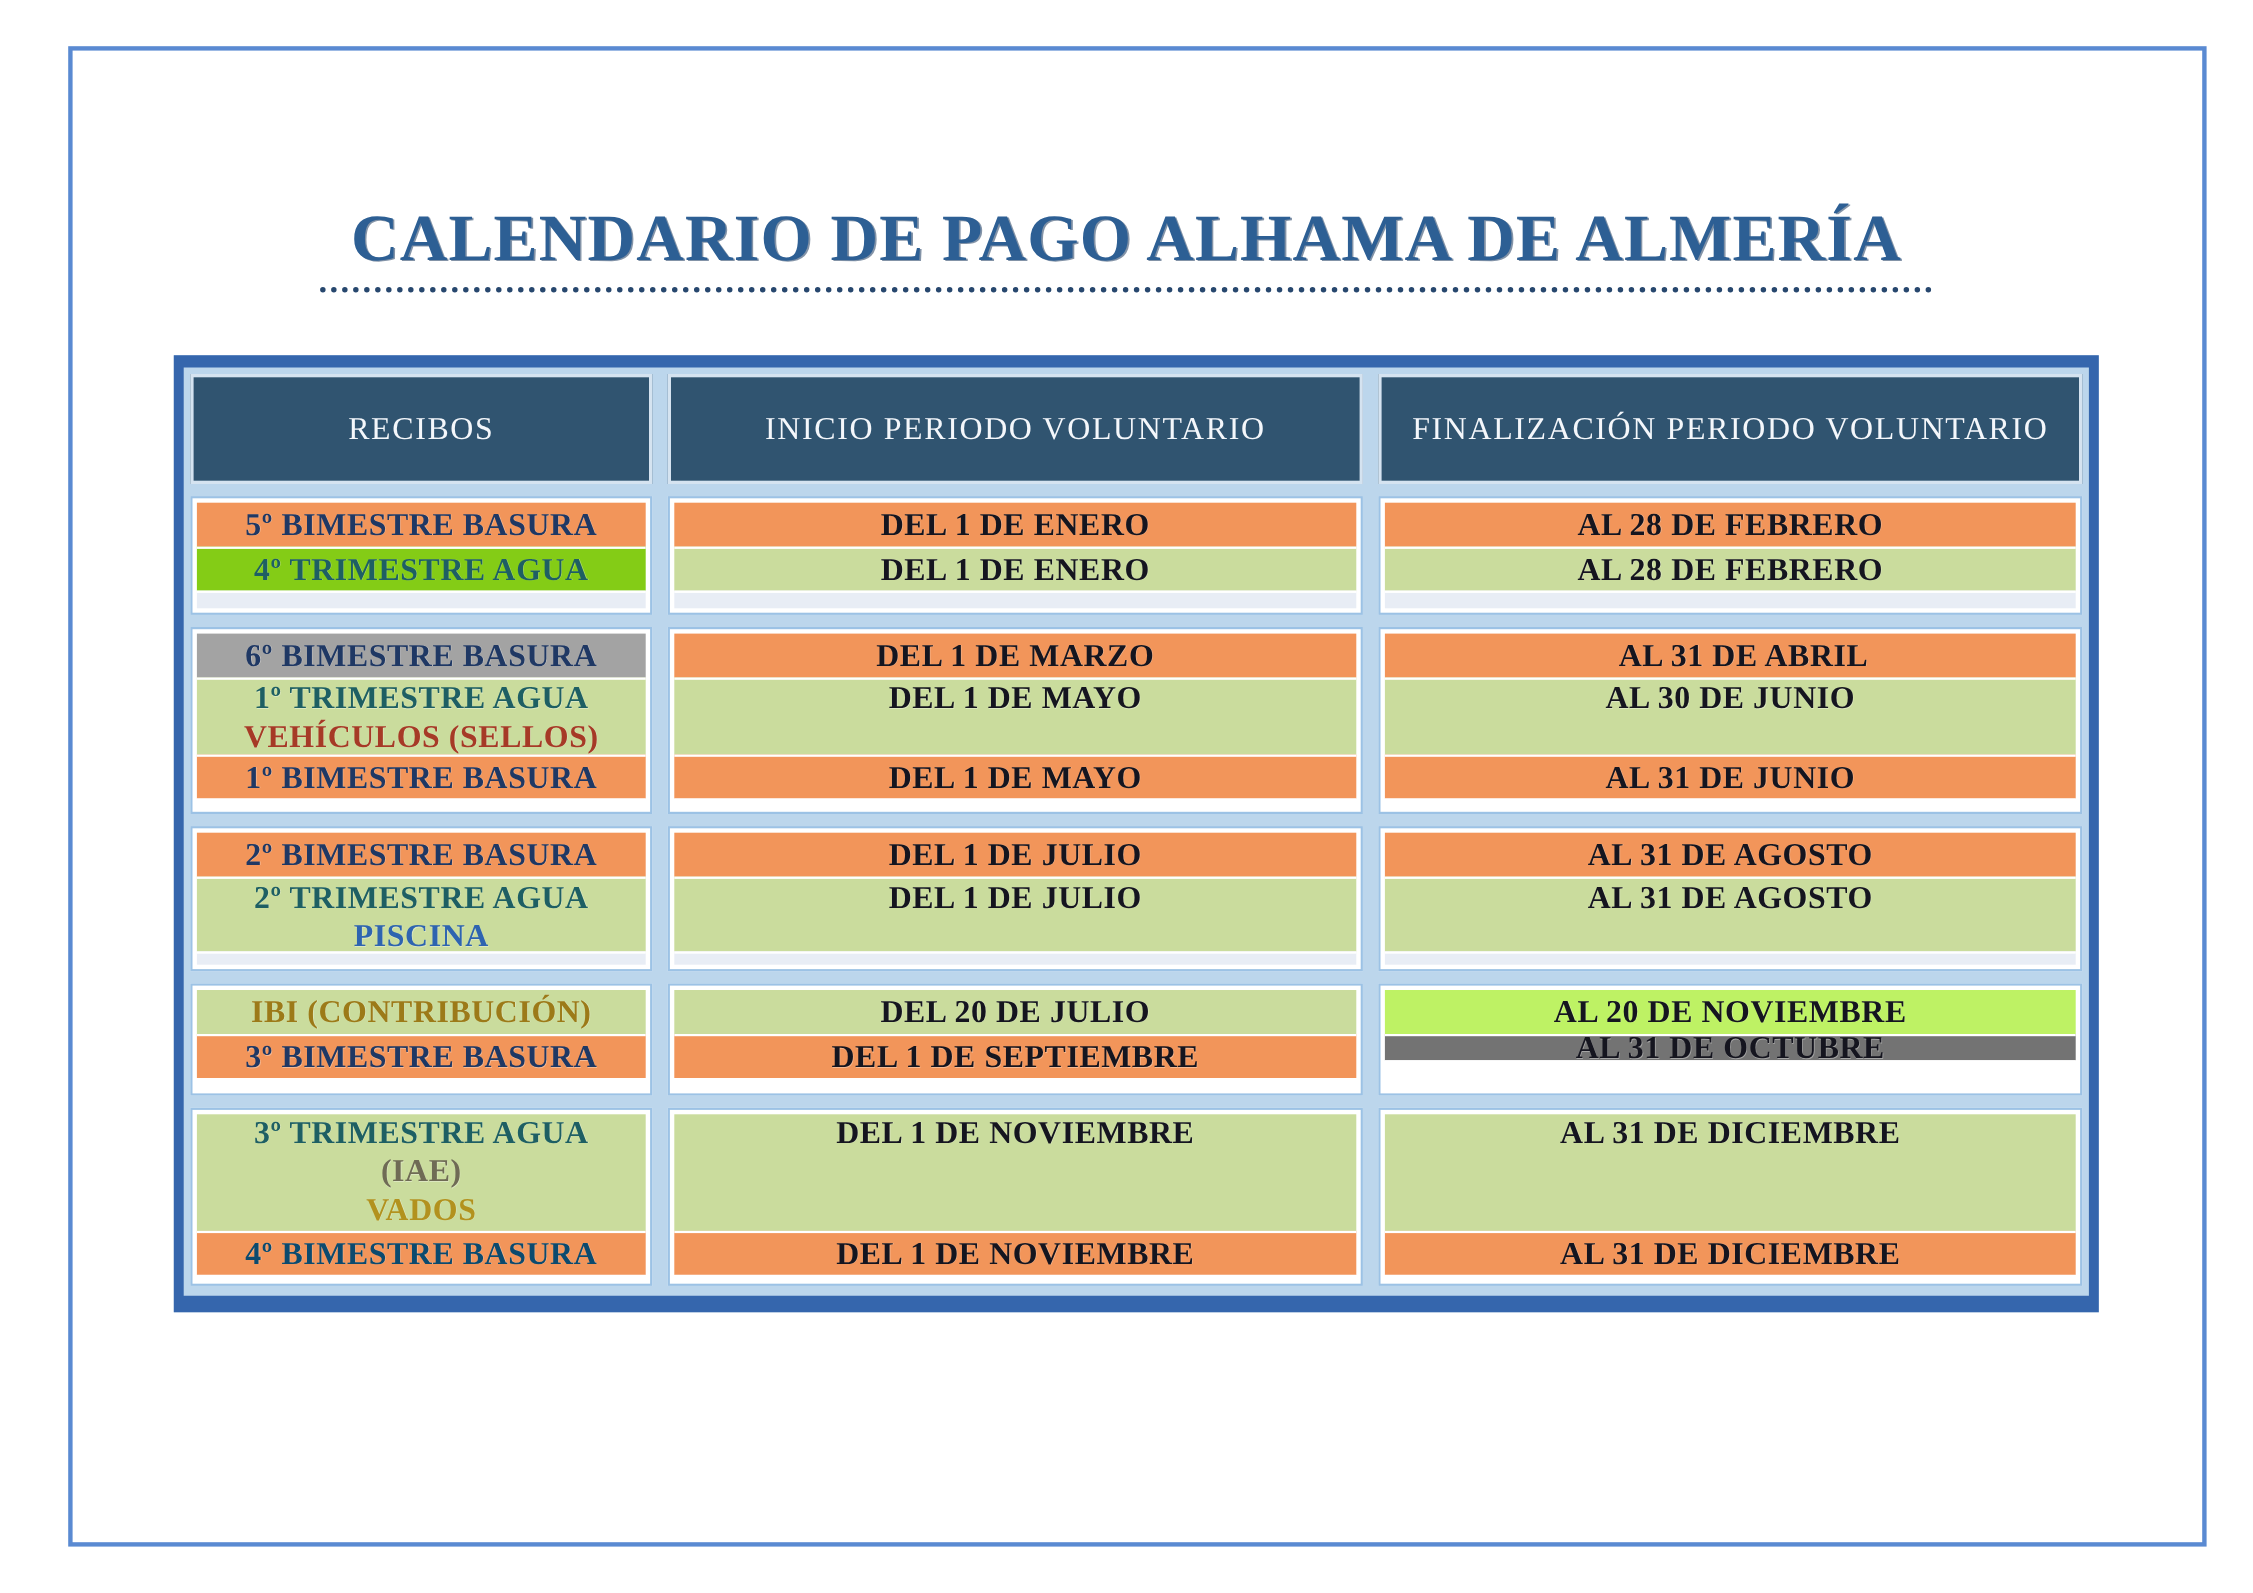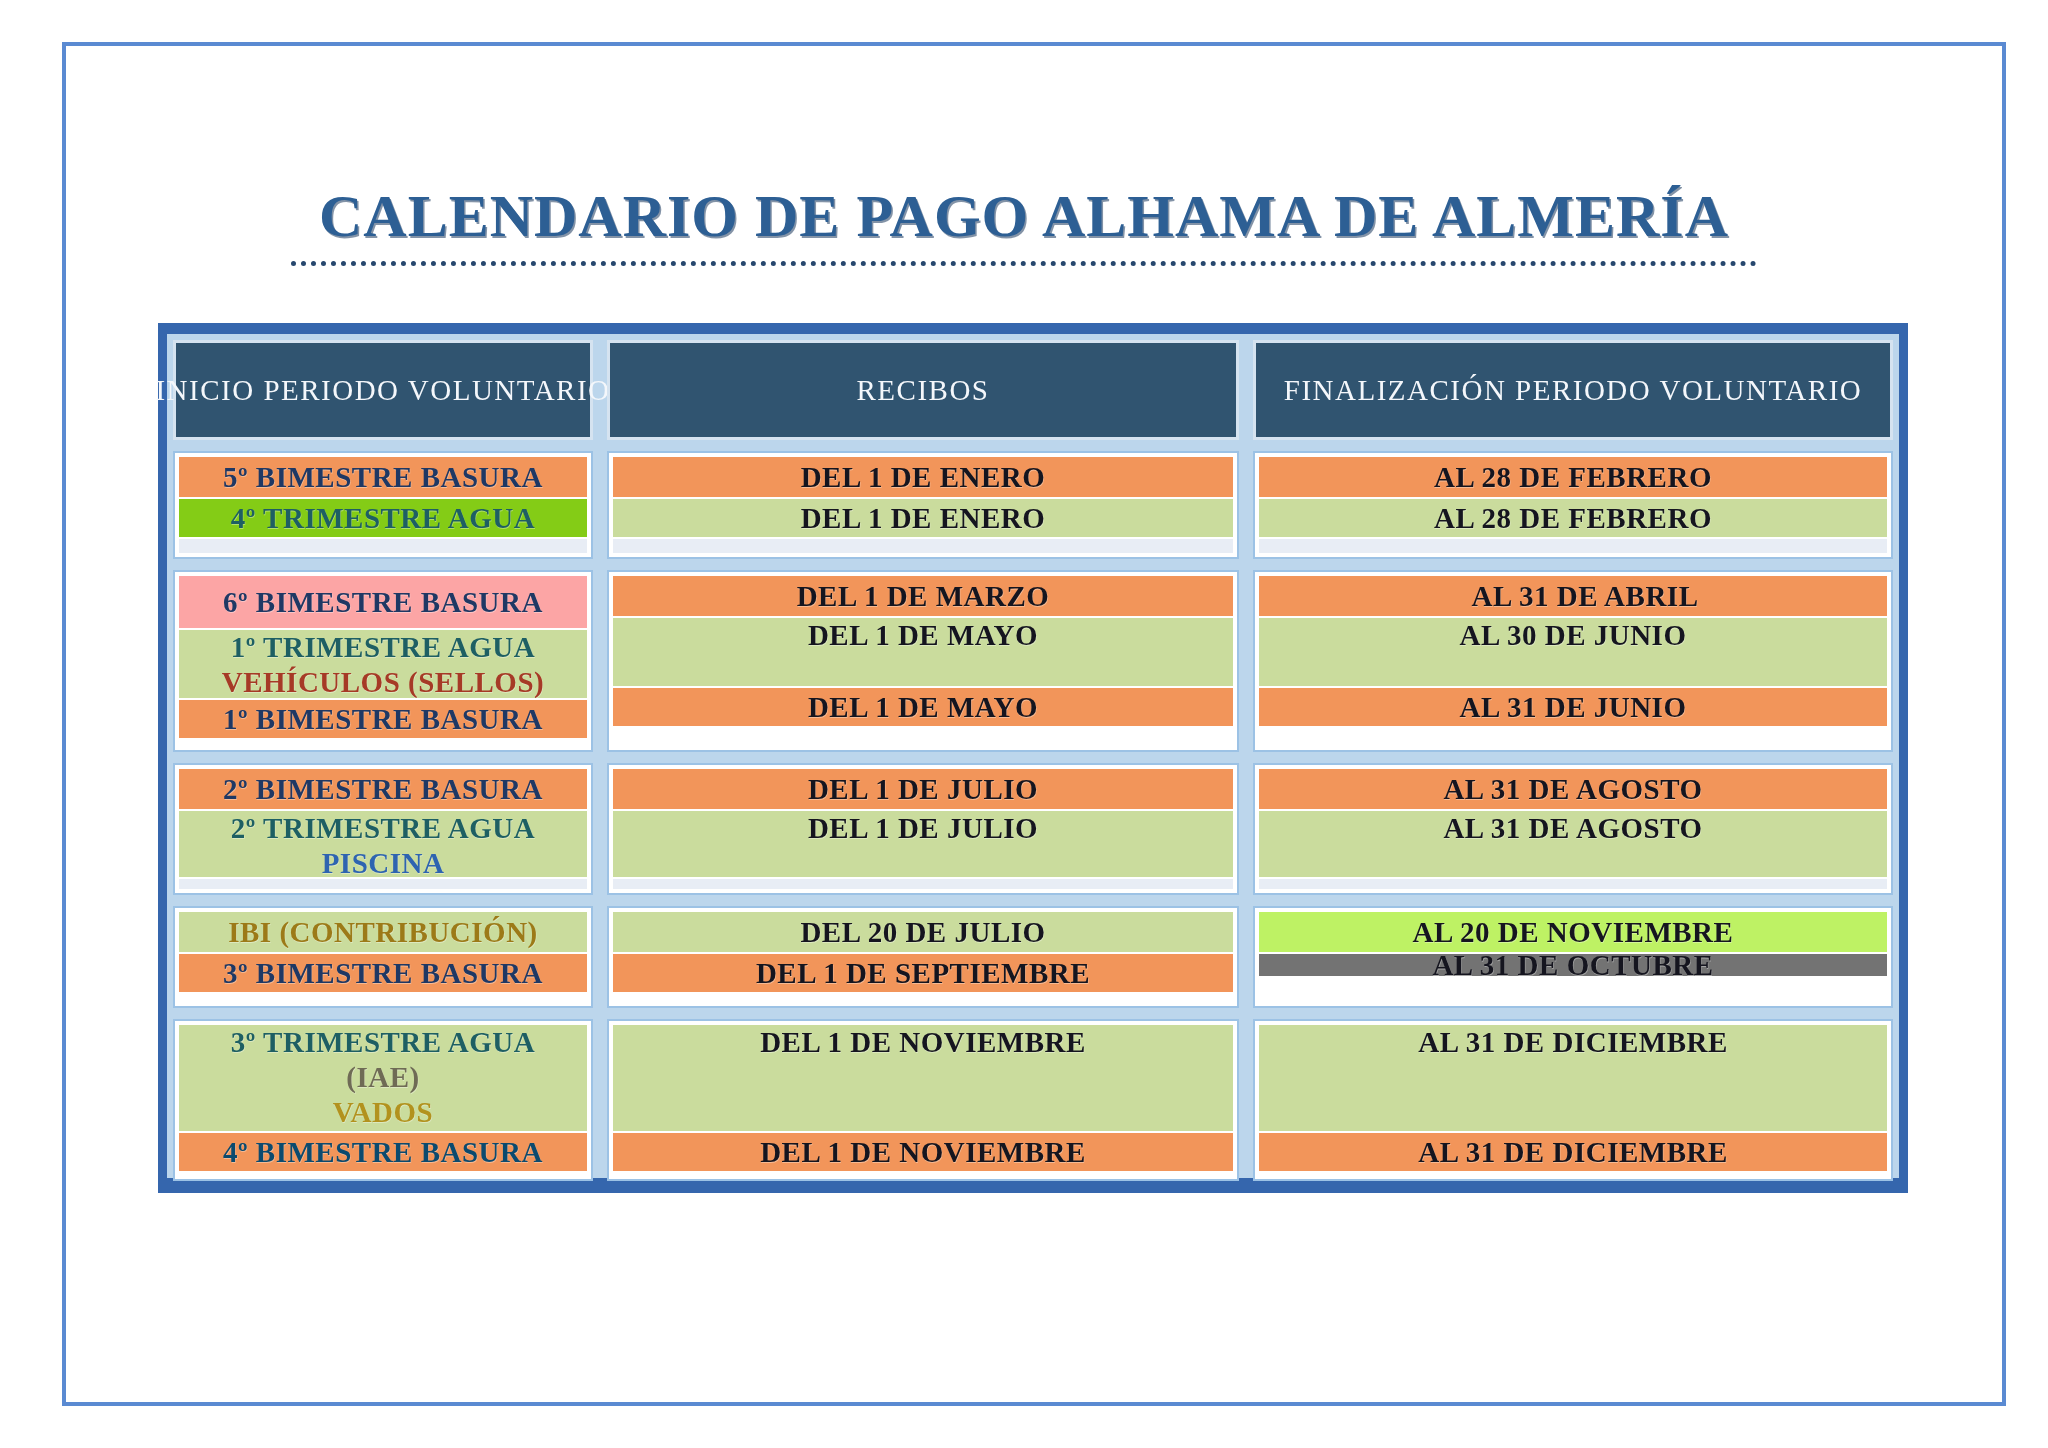--- a/index.html
+++ b/index.html
@@ -66,22 +66,22 @@
 
 <div class="sheet">
   <div class="page-frame"></div>
 
   <div class="title-wrap">
     <h1 class="title">CALENDARIO DE PAGO ALHAMA DE ALMERÍA</h1>
   </div>
 
   <div class="paytable">
     <div class="header-row">
+      <div class="hcell">RECIBOS</div>
       <div class="hcell">INICIO PERIODO VOLUNTARIO</div>
-      <div class="hcell">RECIBOS</div>
       <div class="hcell">FINALIZACIÓN PERIODO VOLUNTARIO</div>
     </div>
     <div id="table-body">
         <div class="group-row">
           <div class="cell">
             <div class="band" style="height: 40px; background: rgb(242, 149, 90);">
               <div class="line" style="color: rgb(31, 56, 100);">5º BIMESTRE BASURA</div>
             </div>
             <div class="band" style="height: 40px; background: #84cc16;">
               <div class="line" style="color: rgb(30, 95, 99);">4º TRIMESTRE AGUA</div>
@@ -102,21 +102,21 @@
               <div class="line" style="color: rgb(21, 21, 31);">AL 28 DE FEBRERO</div>
             </div>
             <div class="band" style="height: 40px; background: rgb(202, 220, 157);">
               <div class="line" style="color: rgb(21, 21, 31);">AL 28 DE FEBRERO</div>
             </div>
             <div class="band" style="height: 16px; background: rgb(232, 237, 245);"></div>
           </div>
         </div>
         <div class="group-row">
           <div class="cell">
-            <div class="band" style="height: 52px; background: #fca5a5;">
+            <div class="band" style="height: 40px; background: #a3a3a3;">
               <div class="line" style="color: rgb(31, 56, 100);">6º BIMESTRE BASURA</div>
             </div>
             <div class="band vtop" style="height: 70px; background: rgb(202, 220, 157);">
               <div class="line" style="color: rgb(30, 95, 99);">1º TRIMESTRE AGUA</div>
               <div class="line" style="color: rgb(166, 58, 38);">VEHÍCULOS (SELLOS)</div>
             </div>
             <div class="band" style="height: 40px; background: rgb(242, 149, 90);">
               <div class="line" style="color: rgb(31, 56, 100);">1º BIMESTRE BASURA</div>
             </div>
             <div class="band" style="height: 8px; background: rgb(255, 255, 255);"></div>

